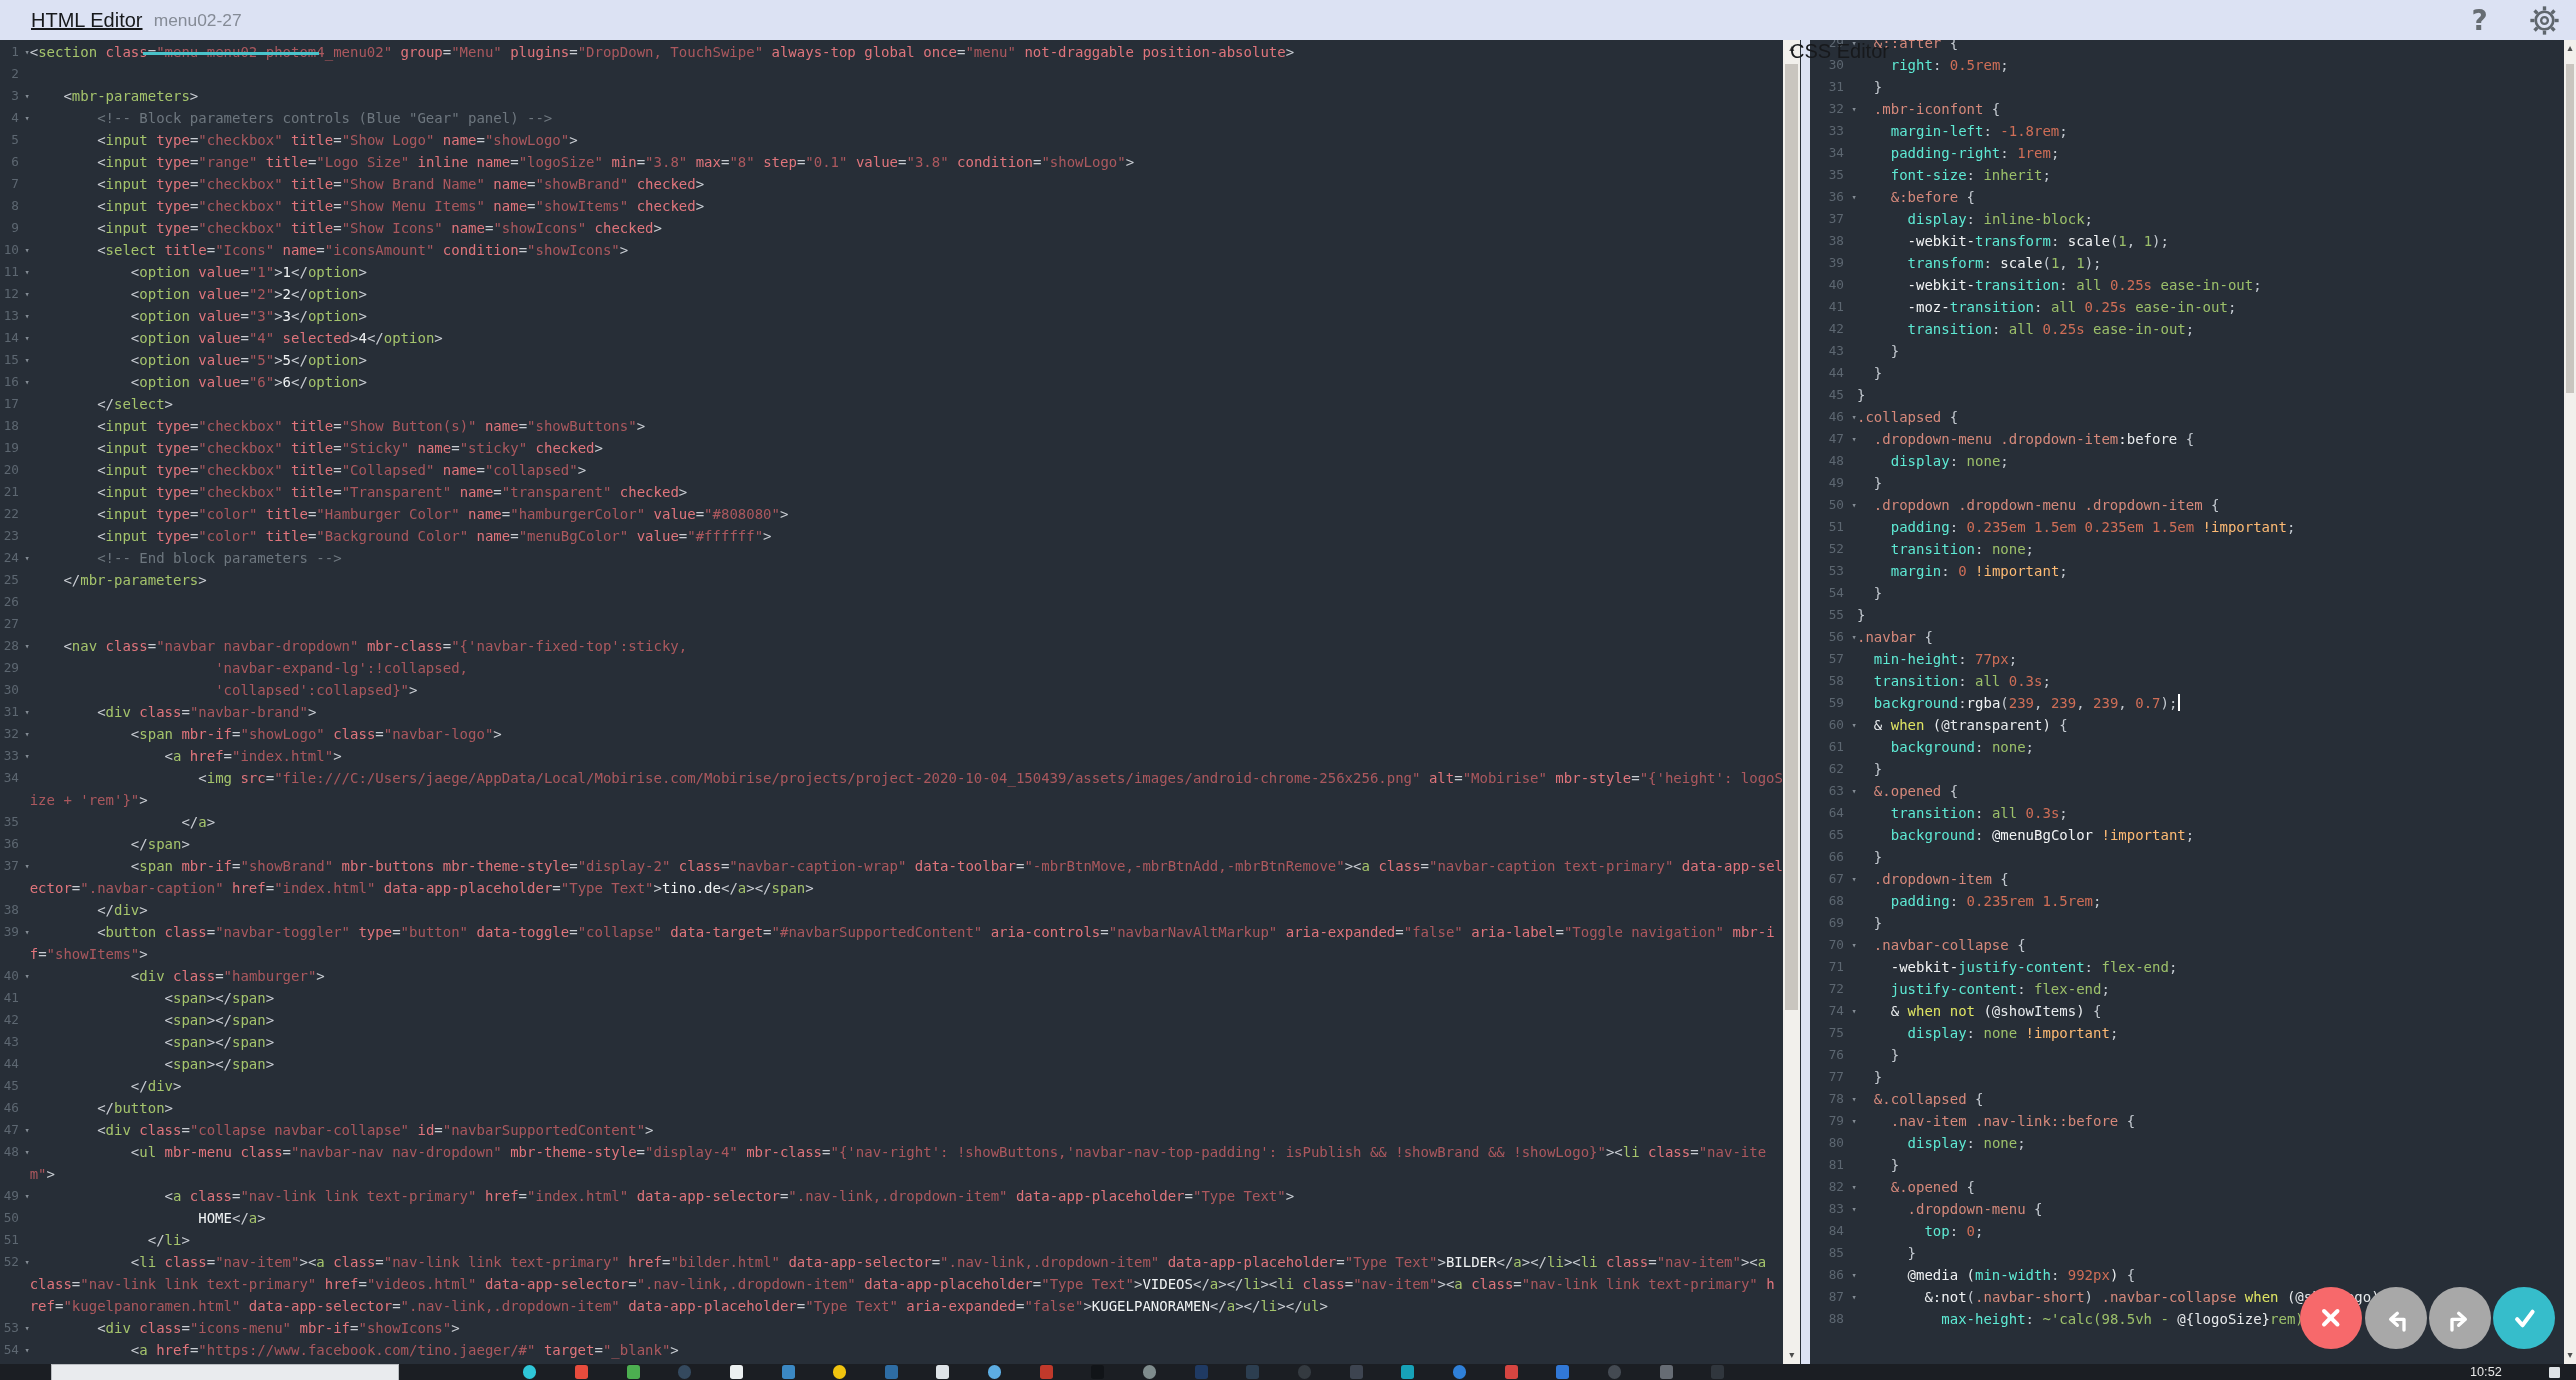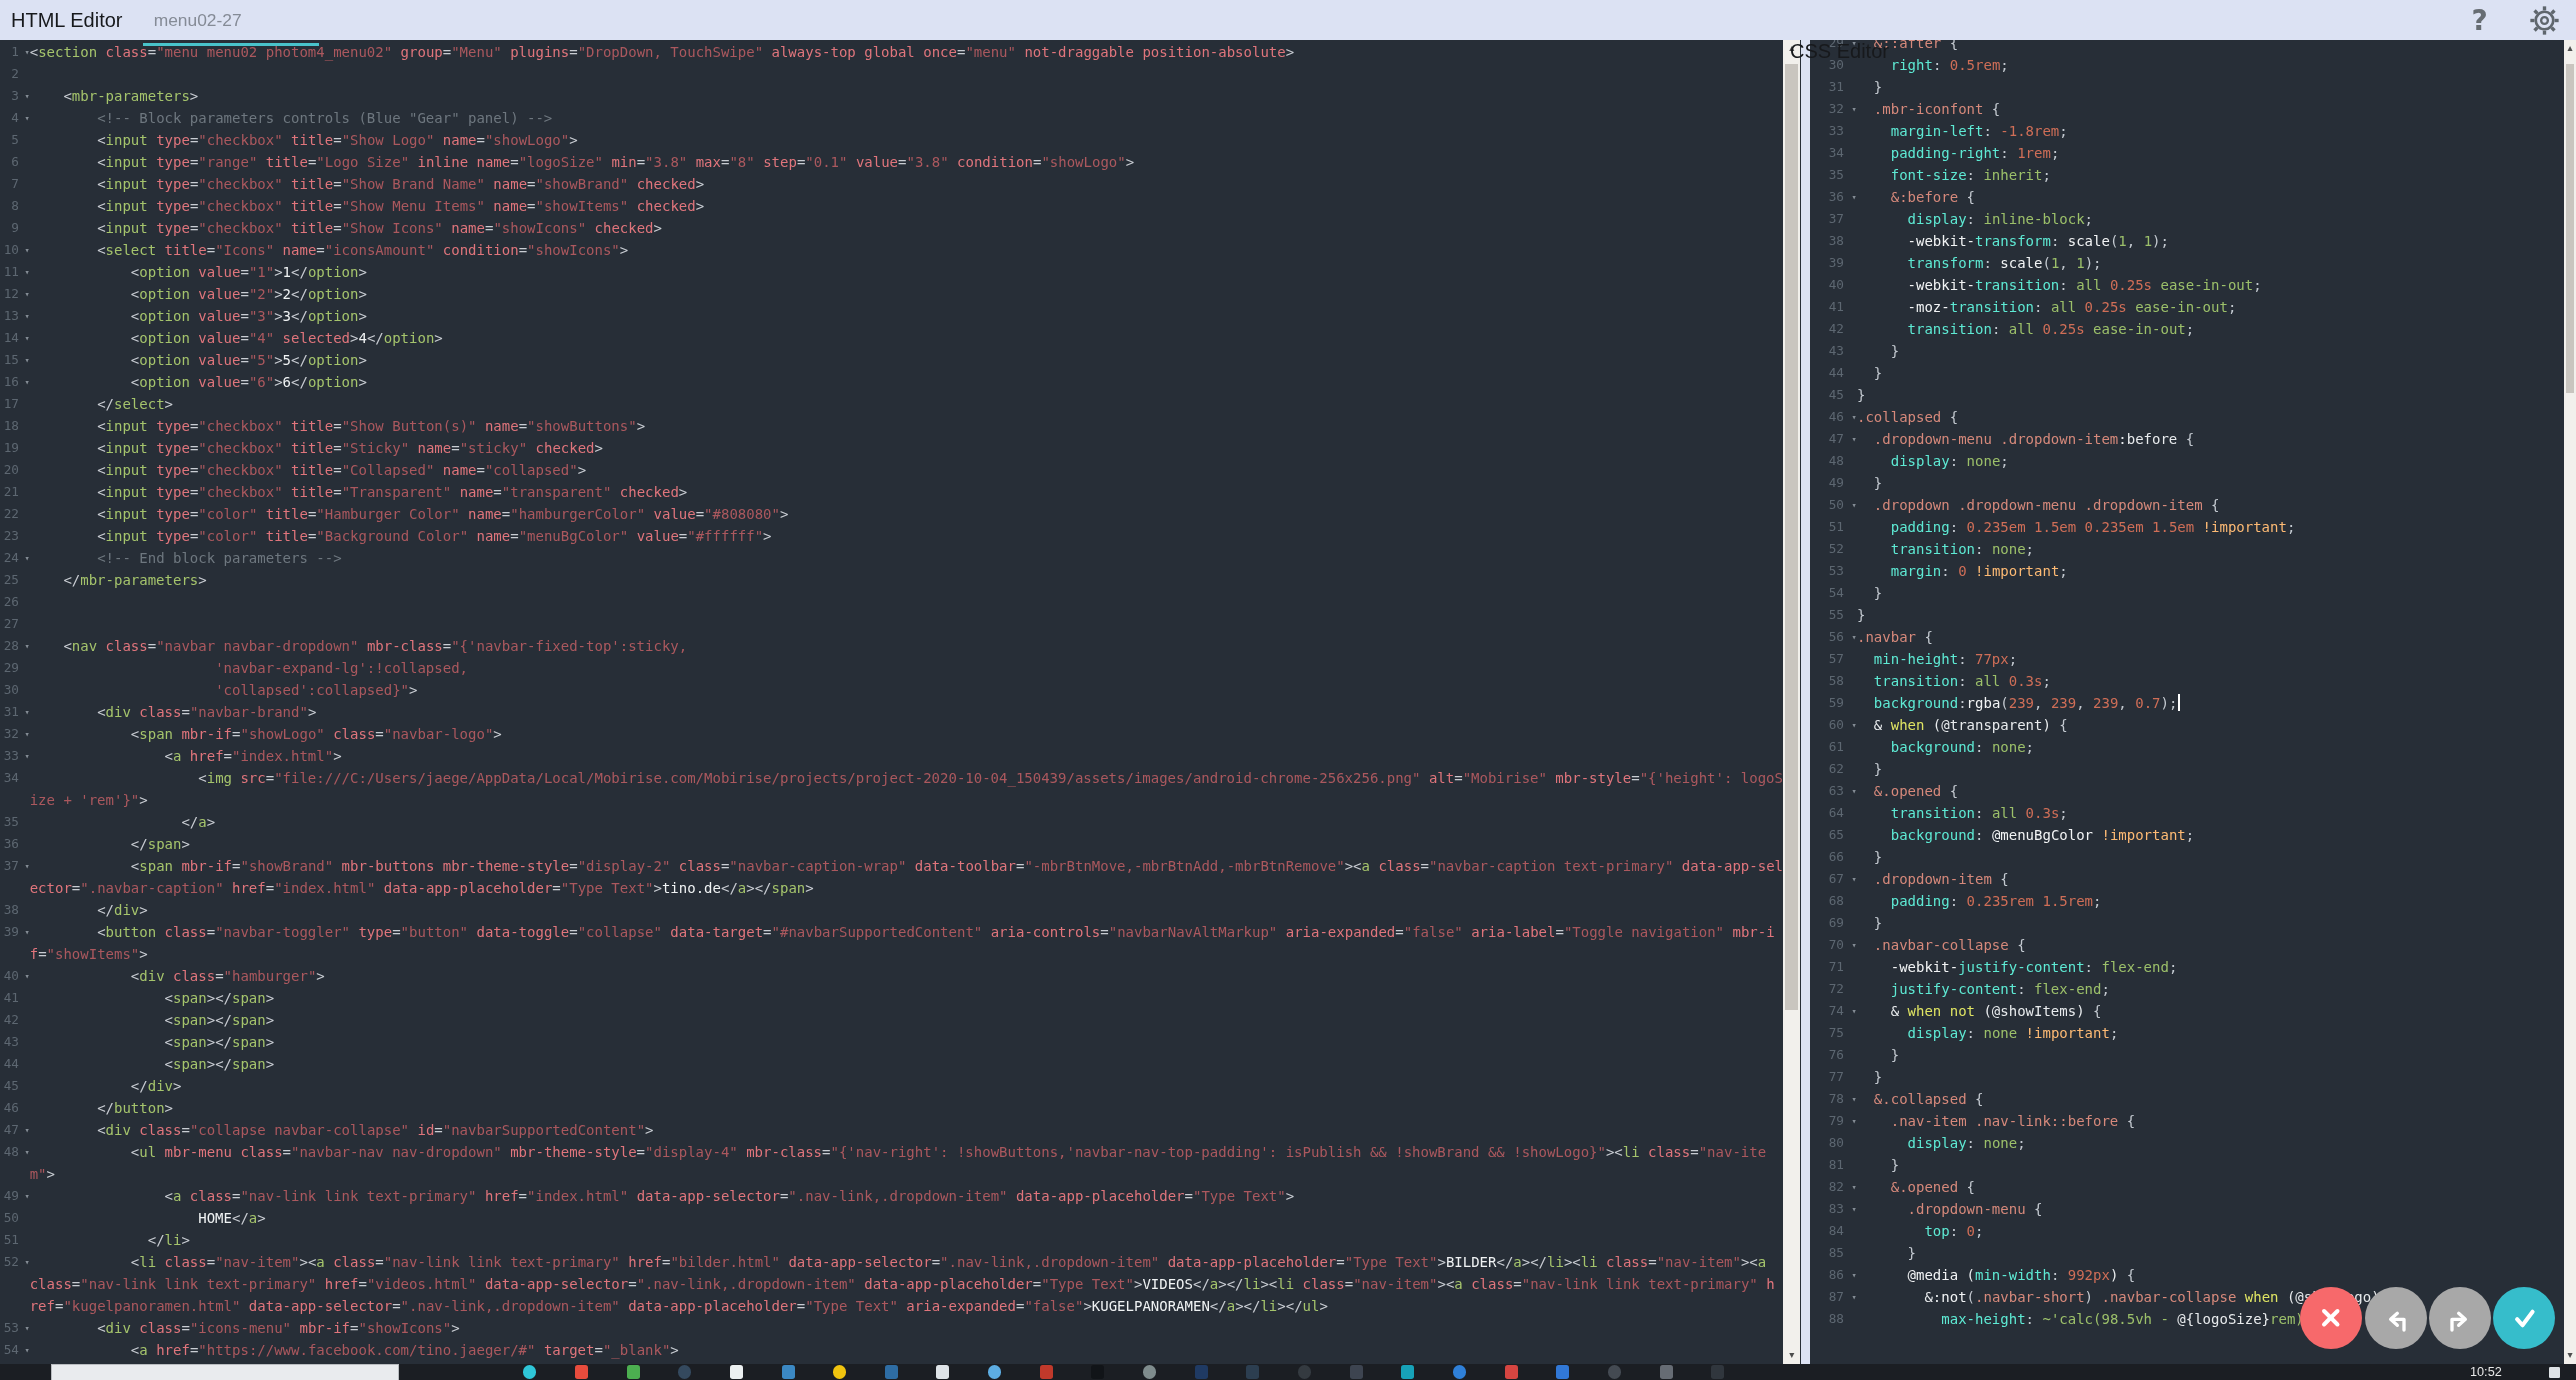--- a/index.html
+++ b/index.html
@@ -2,23 +2,23 @@
 <html style="font-size:10.7px"><head>
 <meta charset="utf-8">
 <style>
   html,body{margin:0;padding:0;}
   body{width:2576px;height:1381px;overflow:hidden;background:#272e37;font-family:"Liberation Sans",sans-serif;}
   .screen{position:absolute;inset:0;width:2576px;height:1381px;}
 
   
   .header{position:absolute;left:0;top:0;width:2576px;height:40px;background:#dce2f3;z-index:5;}
   .hdr-title{position:absolute;top:0;height:40px;line-height:40px;font-size:20px;color:#17191c;}
-  .hdr-title.left{left:11px;}
+  .hdr-title.left{left:31px;text-decoration:underline;}
   .hdr-title.right{left:1790px;margin-top:31px;}
-  .tab{position:absolute;left:143px;top:0;height:46px;width:176px;line-height:40px;font-size:17.4px;color:#858b96;padding-left:10.7px;box-sizing:border-box;}
+  .tab{position:absolute;left:143px;top:0;height:55px;width:176px;line-height:40px;font-size:17.4px;color:#858b96;padding-left:10.7px;box-sizing:border-box;}
   .tab .underline{position:absolute;left:0;bottom:0;width:176px;height:3.4px;background:#49c3cb;}
   .hdr-icons{position:absolute;right:16px;top:4px;height:32px;display:flex;gap:34px;align-items:center;}
   .hicon{width:31px;height:31px;display:flex;align-items:center;justify-content:center;color:#5f666d;cursor:pointer;}
   .help-q{font-size:28px;font-weight:bold;color:#676d73;font-family:"DejaVu Sans",sans-serif;}
 
   
   .editor{position:absolute;top:40px;height:1324px;background:#272e37;overflow:hidden;font-family:"DejaVu Sans Mono",monospace;font-size:14px;z-index:1;}
   #htmlPanel{left:0;width:1783px;padding-top:1.3px;box-sizing:border-box;}
   #cssPanel{left:1810px;width:754px;}
   #cssPanel .lines-wrap{margin-top:-8px;}

